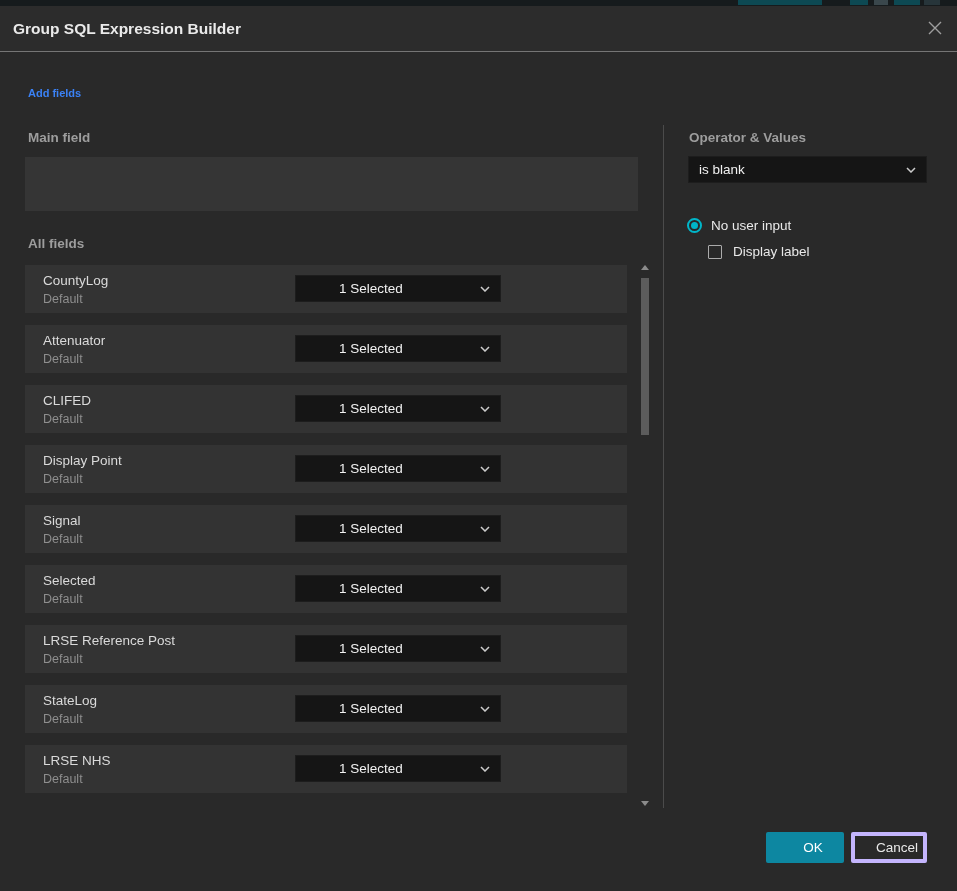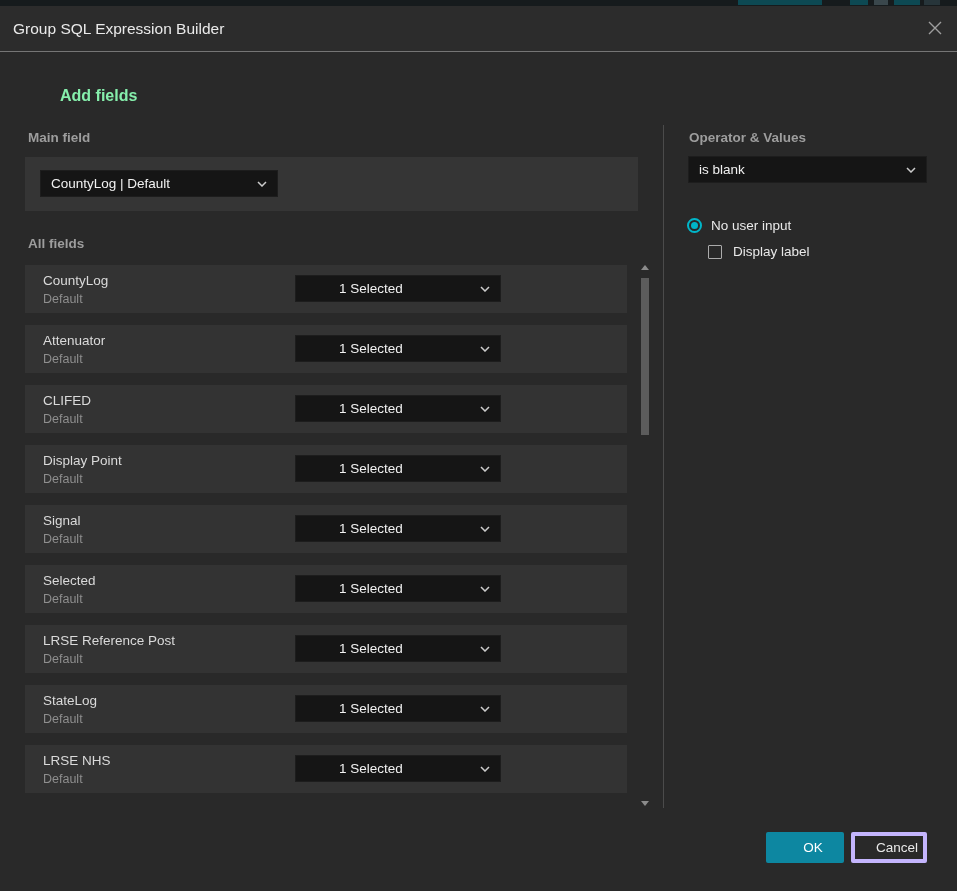--- a/index.html
+++ b/index.html
@@ -14,24 +14,24 @@
   .bg-frag{position:absolute;top:0;height:5px;}
   .frag-a{left:738px;width:84px;background:#0d4953;}
   .frag-b{left:850px;width:18px;background:#0d4953;}
   .frag-c{left:874px;width:14px;background:#3a474c;}
   .frag-d{left:894px;width:26px;background:#0d4953;}
   .frag-e{left:924px;width:16px;background:#27353a;}
 
   
   .dialog{position:absolute;top:6px;left:0;width:957px;height:885px;background:#292929;}
   .titlebar{position:absolute;top:0;left:0;width:957px;height:45px;background:#2c2c2c;border-bottom:1px solid #757575;}
-  .title{position:absolute;left:13px;top:0;line-height:45px;font-size:15.5px;font-weight:400;color:#eaeaea;text-align:center;}
+  .title{position:absolute;left:13px;top:0;line-height:45px;font-size:15.5px;font-weight:700;color:#eaeaea;text-align:center;}
   .close-btn{position:absolute;right:13px;top:13px;width:18px;height:18px;color:#9e9e9e;cursor:pointer;display:flex;align-items:center;justify-content:center;}
 
-  .heading-add{position:absolute;left:28px;top:81px;font-size:16px;font-weight:700;color:#86efac;margin-left:32px;}
+  .heading-add{position:absolute;left:28px;top:81px;font-size:11px;font-weight:700;color:#3b82f6;}
   .section-label{position:absolute;font-size:13.5px;font-weight:700;color:#9d9d9d;}
   .lbl-main{left:28px;top:124px;}
   .lbl-all{left:28px;top:230px;}
   .lbl-operator{left:689px;top:124px;}
 
   .panel{position:absolute;background:#353535;}
   .main-panel{left:25px;top:151px;width:613px;height:54px;}
 
   .dd{
     position:absolute;height:27px;background:#151515;color:#f1f1f1;
@@ -93,28 +93,20 @@
           <path d="M2 2 L14 14 M14 2 L2 14" stroke="currentColor" stroke-width="1.4" fill="none"></path>
         </svg>
     </div>
   </div>
 
   <div class="heading-add">Add fields</div>
 
   <div class="section-label lbl-main">Main field</div>
 
   <div class="panel main-panel">
-    <div class="dd dd-source">
-      <span class="dd-text">CountyLog | Default</span>
-      <span class="chev">
-        <svg width="10" height="6" viewBox="0 0 10 6">
-            <path d="M1 1l4 4 4-4" fill="none" stroke="currentColor" stroke-width="1.5"></path>
-          </svg>
-      </span>
-    </div>
   </div>
 
   <div class="section-label lbl-all">All fields</div>
 
   <div class="rows-host">
     <div class="field-row">
       <div class="row-name">CountyLog</div>
       <div class="row-sub">Default</div>
       <div class="dd row-dd">
         <span class="dd-text">1 Selected</span>

